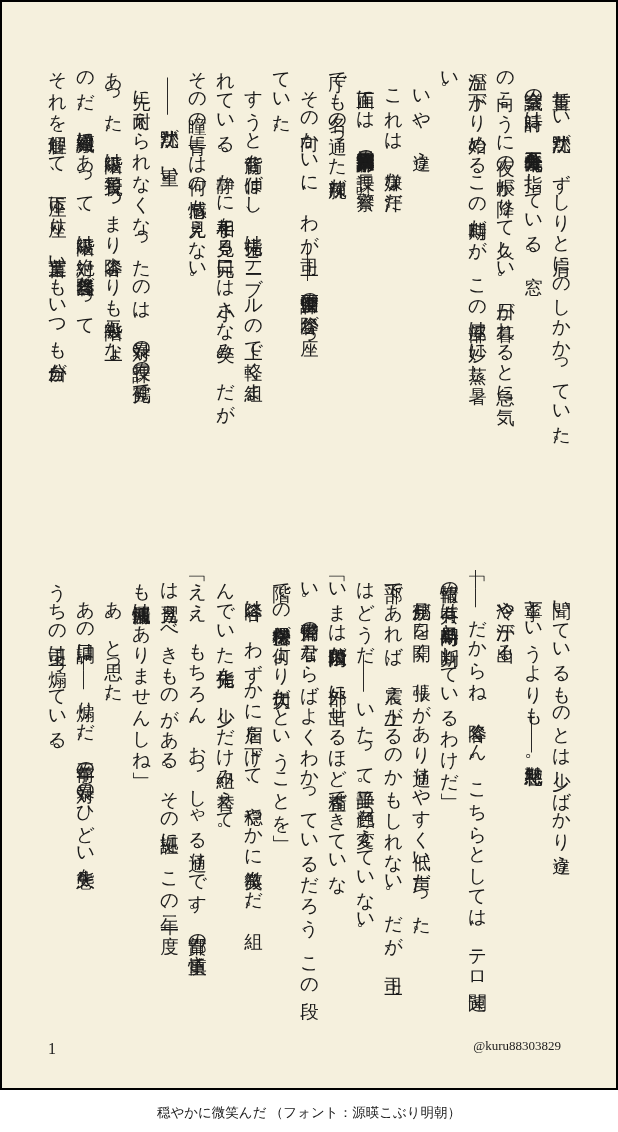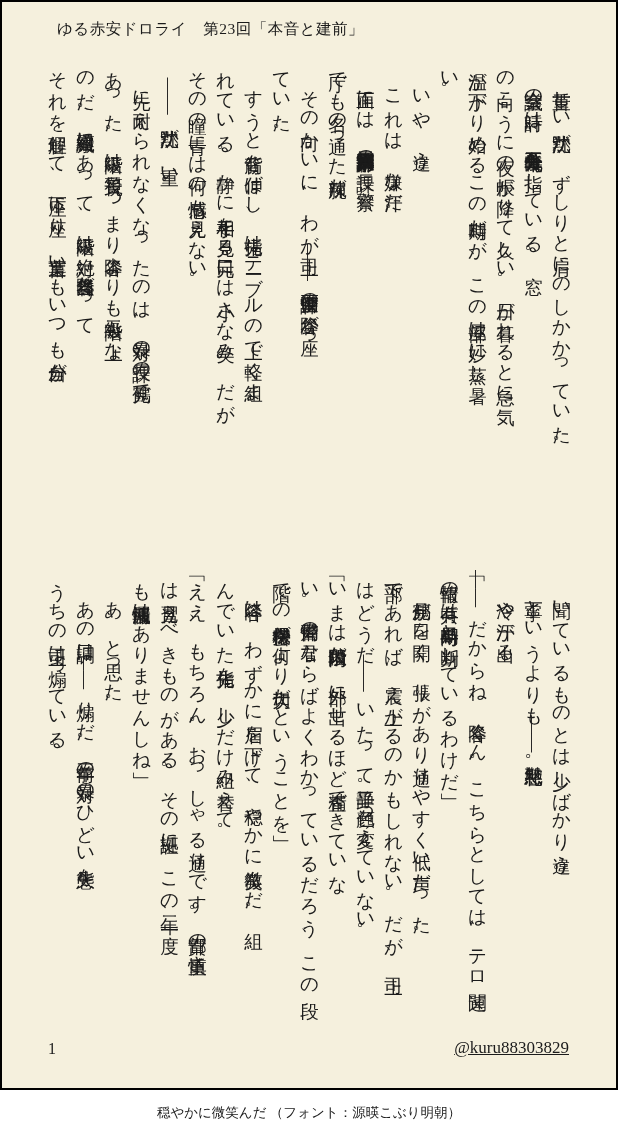--- a/index.html
+++ b/index.html
@@ -41,38 +41,36 @@
   .block2 { top: 568px; }
   .vline {  }
   .page-number {
     position: absolute;
     left: 46px;
     top: 1038px;
     font-size: 16px;
   }
   .handle {
     position: absolute;
-    right: 47px;
+    right: 55px;
     top: 1036px;
-    font-size: 17px;
-    text-decoration: underline;
+    font-size: 13px;
   }
   .caption {
     margin-top: 14px;
     text-align: center;
     font-size: 13.5px;
     color: #1b1b1b;
     white-space: pre;
   }
 </style>
 </head>
 <body>
 
 <div class="page">
-  <div class="header">ゆる赤安ドロライ　第23回「本音と建前」</div>
 
   <div class="vblock block1"><div class="vline">　重苦しい沈黙が、ずしりと肩にのしかかっていた。</div><div class="vline">　会議室の時計は、午後九時三十五分を指している。窓</div><div class="vline">の向こうに夜の帳が降りて久しい。日が暮れると急に気</div><div class="vline">温が下がり始めるこの時期だが、この部屋は妙に蒸し暑</div><div class="vline">い。</div><div class="vline">　いや、違う。</div><div class="vline">　これは、嫌な汗だ。</div><div class="vline">　正面には、刑事局暴力団対策本部第二課の課長。警察</div><div class="vline">庁でも名の通った辣腕だ。</div><div class="vline">　その向かいに、わが上司――警備企画課の降谷が座っ</div><div class="vline">ていた。</div><div class="vline">　すうと背筋を伸ばし、指先はテーブルの上で軽く組ま</div><div class="vline">れている。静かに相手を見る口元には小さな笑み。だが、</div><div class="vline">その瞳の青には何の感情も見えない。</div><div class="vline">　――沈黙が、重い。</div><div class="vline">　先に耐えられなくなったのは、暴対の課長の鶴見で</div><div class="vline">あった。階級は警視長、つまり降谷よりも二階級も上な</div><div class="vline">のだ。警察組織にあって、階級は絶対。当然降谷だって</div><div class="vline">それを理解して、下座に座り、言葉遣いもいつも自分が</div></div>
 
   <div class="vblock block2"><div class="vline">　聞いているものとは少しばかり違う。</div><div class="vline">　丁寧というよりも――慇懃無礼。</div><div class="vline">　冷や汗が出る。</div><div class="vline">「――だからね、降谷くん。こちらとしては、テロ関連</div><div class="vline">情報の共有は時期尚早と判断しているわけだ」</div><div class="vline">　鶴見が口を開く。張りがあり通りやすく低い声だった。</div><div class="vline">部下であれば、震え上がるのかもしれない。だが、上司</div><div class="vline">はどうだ――いたって平静。顔色一つ変えていない。</div><div class="vline">「いまは内偵段階だ。外部に出せるほど精査できていな</div><div class="vline">い。警備局の君ならばよくわかっているだろう、この段</div><div class="vline">階での機密保持が何より大切だということを」</div><div class="vline">　降谷は、わずかに眉を下げて、穏やかに微笑んだ。組</div><div class="vline">んでいた指先を、少しだけ組み替えて。</div><div class="vline">「ええ、もちろん。おっしゃる通りです。貴部の慎重さ</div><div class="vline">は見習うべきものがある。その証拠に、この二年、一度</div><div class="vline">も情報漏洩はありませんしね」</div><div class="vline">　あ、と思った。</div><div class="vline">　あの口調は――煽りだ。三年前の暴対のひどい失態を、</div><div class="vline">うちの上司は煽っている。</div></div>
 
   <div class="page-number">1</div>
 
   <div class="handle">@kuru88303829</div>
 </div>
 

